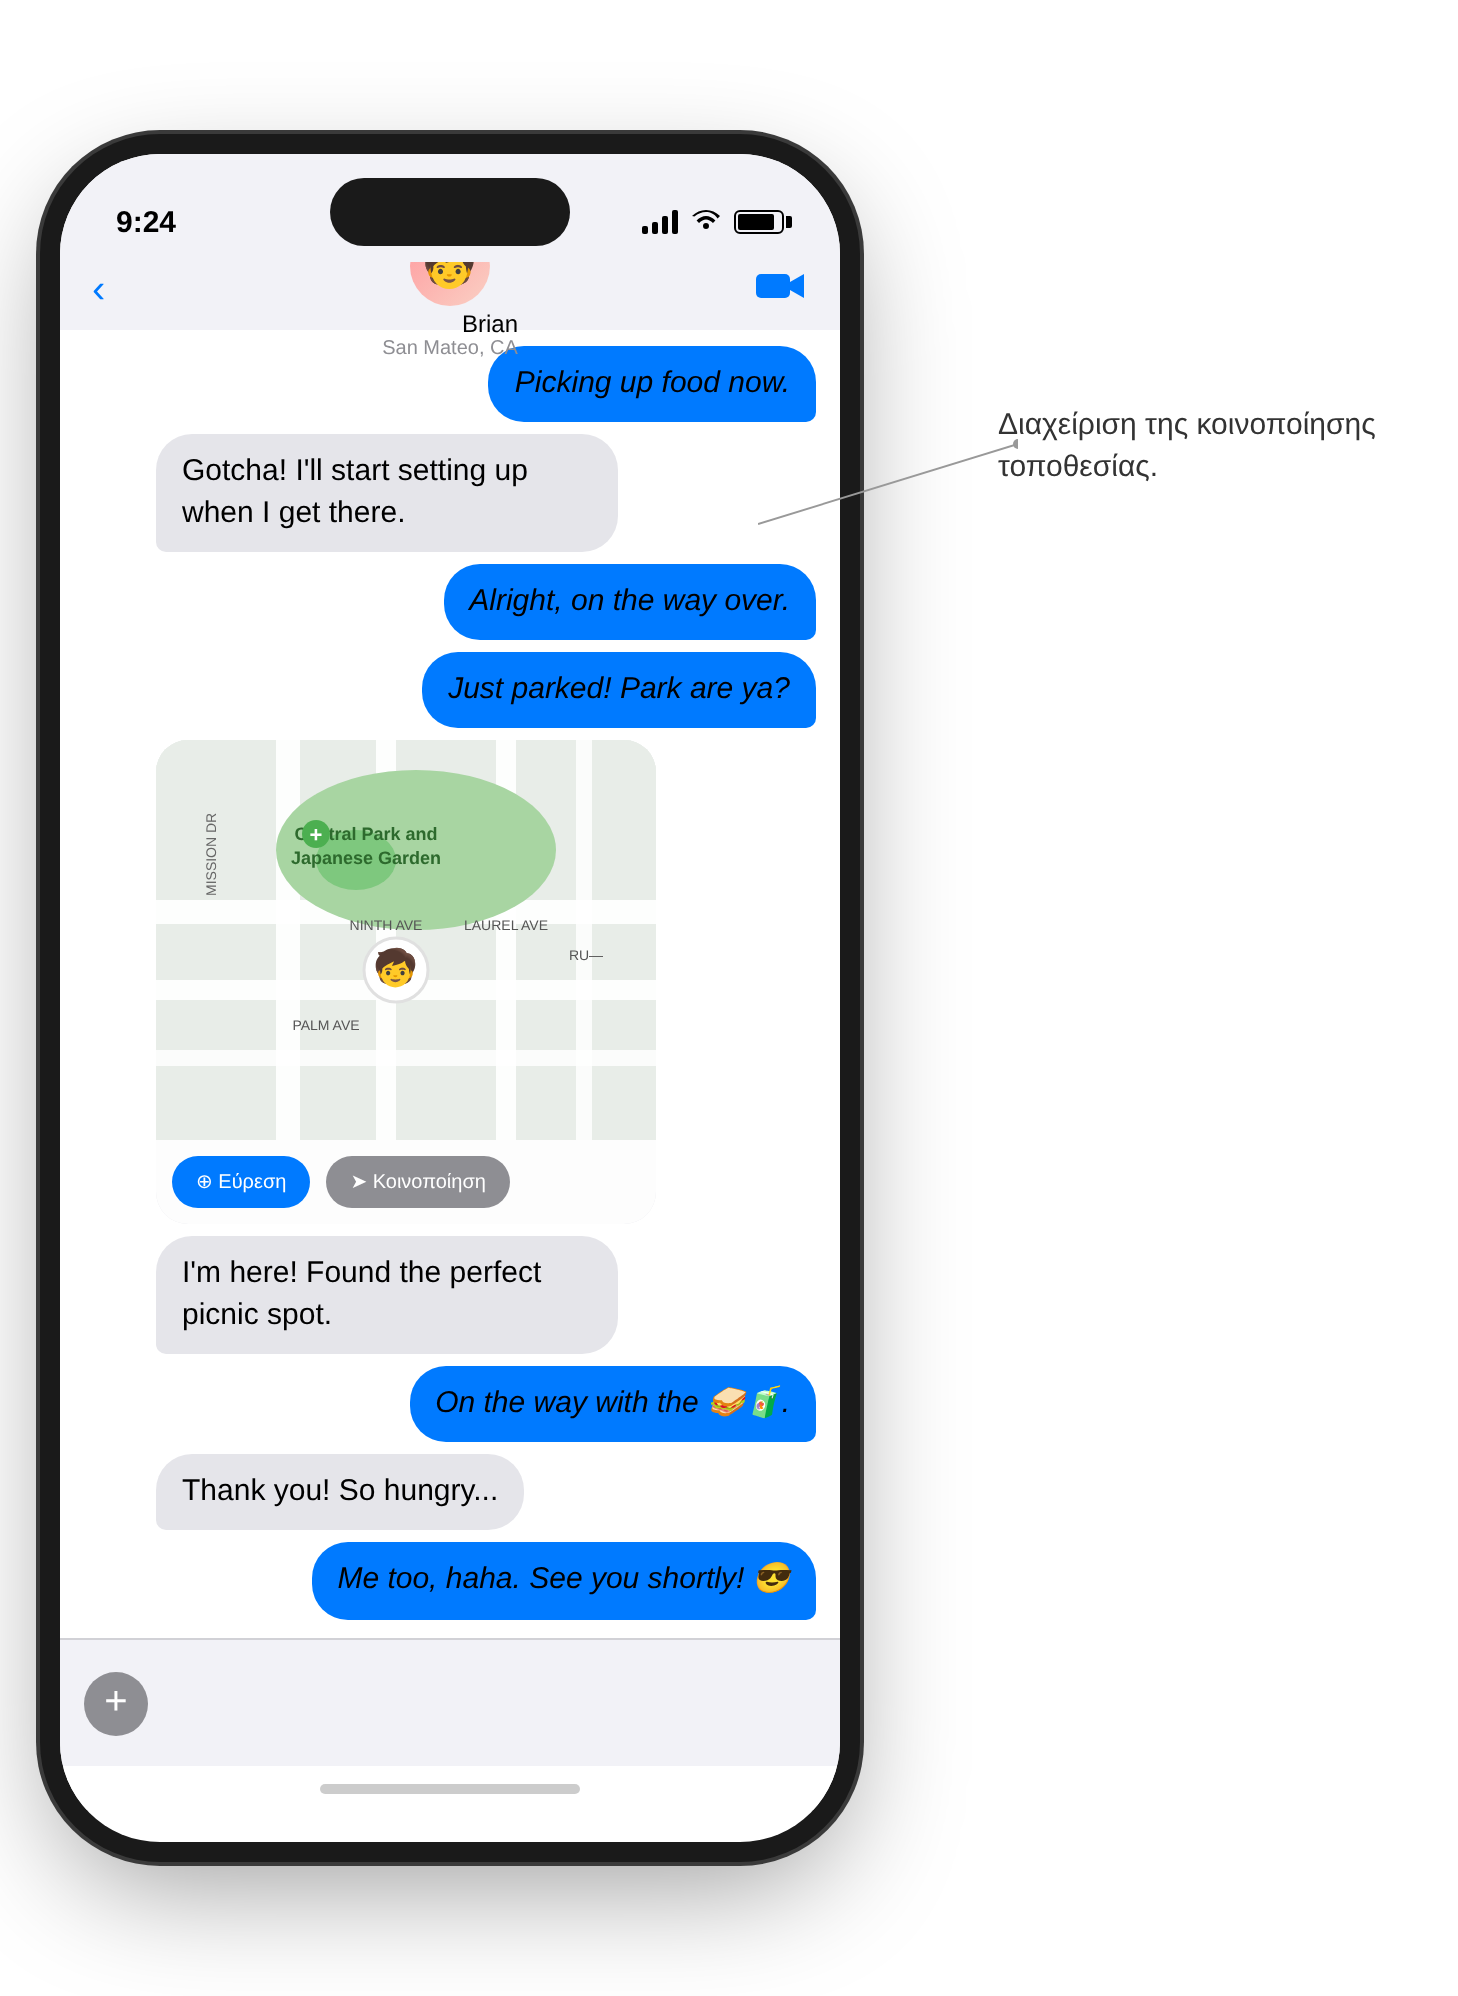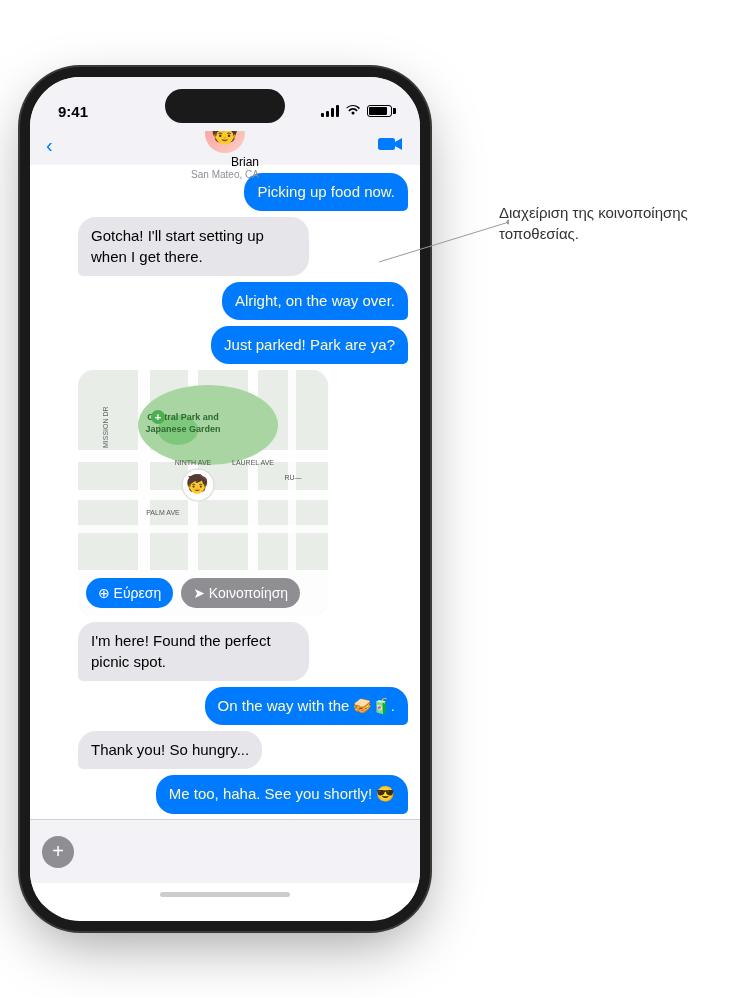--- a/index.html
+++ b/index.html
@@ -185,22 +185,23 @@
     .bubble {
       max-width: 70%;
       padding: 9px 13px;
       border-radius: 18px;
       font-size: 15px;
       line-height: 1.35;
       word-wrap: break-word;
     }
     .bubble.outgoing {
       background: #007aff;
-      color: #fef9c3;
+      color: #000000;
       border-bottom-right-radius: 5px;
+      font-style: italic;
     }
     .bubble.incoming {
       background: #e5e5ea;
       color: #000;
       border-bottom-left-radius: 5px;
     }
     
     .map-bubble {
       width: 250px;
       border-radius: 16px;
@@ -224,21 +225,21 @@
       padding: 8px;
       gap: 8px;
       background: rgba(255,255,255,0.9);
     }
     .map-btn {
       display: flex;
       align-items: center;
       gap: 5px;
       padding: 7px 12px;
       border-radius: 20px;
-      font-size: 14px;
+      font-size: 10px;
       font-weight: 500;
       cursor: pointer;
     }
     .map-btn.find {
       background: #007aff;
       color: white;
     }
     .map-btn.share {
       background: #8e8e93;
       color: white;
@@ -325,21 +326,21 @@
   </style>
 </head>
 <body>
 
 <div class="scene">
 
   <div class="phone">
     <div class="dynamic-island"></div>
 
     <div class="status-bar">
-      <span class="status-time">9:41</span>
+      <span class="status-time">9:24</span>
       <div class="status-icons">
         <div class="signal-bars">
           <span style="height:4px"></span>
           <span style="height:6px"></span>
           <span style="height:9px"></span>
           <span style="height:12px"></span>
         </div>
         <span class="wifi-icon">
           <svg width="16" height="12" viewBox="0 0 16 12">
               <path d="M8 10.5a1.5 1.5 0 100-3 1.5 1.5 0 000 3zM4.5 7.5C5.7 6.3 6.8 5.7 8 5.7s2.3.6 3.5 1.8l1.2-1.2C11.2 4.8 9.7 4 8 4s-3.2.8-4.7 2.3l1.2 1.2zM1 4C3 2 5.4 1 8 1s5 1 7 3l-1.2 1.2C12 2.8 10.1 2 8 2S4 2.8 2.2 4.2L1 4z" fill="#000"></path>

